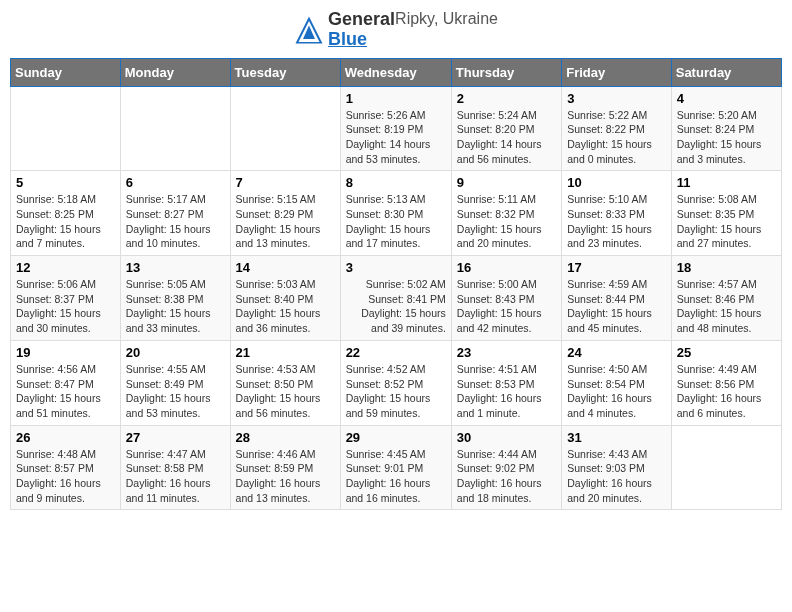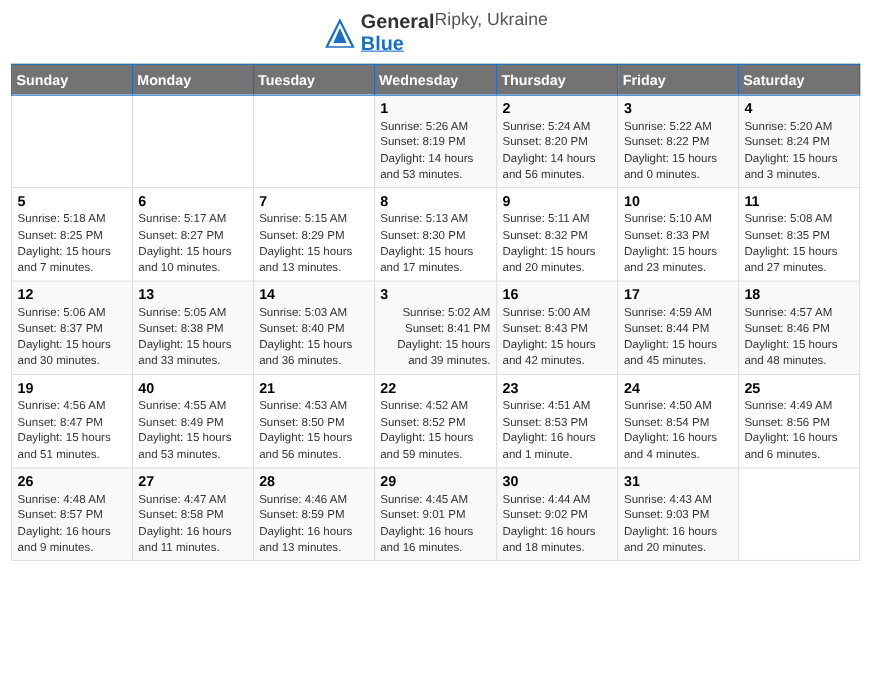--- a/index.html
+++ b/index.html
@@ -250,21 +250,21 @@
         </td>
       </tr>
       <tr>
         <td>
           <span class="day-num">19</span>
           <div class="day-info" style="white-space: pre-line;">Sunrise: 4:56 AM
 Sunset: 8:47 PM
 Daylight: 15 hours and 51 minutes.</div>
         </td>
         <td>
-          <span class="day-num">40</span>
+          <span class="day-num">20</span>
           <div class="day-info" style="white-space: pre-line;">Sunrise: 4:55 AM
 Sunset: 8:49 PM
 Daylight: 15 hours and 53 minutes.</div>
         </td>
         <td>
           <span class="day-num">21</span>
           <div class="day-info" style="white-space: pre-line;">Sunrise: 4:53 AM
 Sunset: 8:50 PM
 Daylight: 15 hours and 56 minutes.</div>
         </td>

